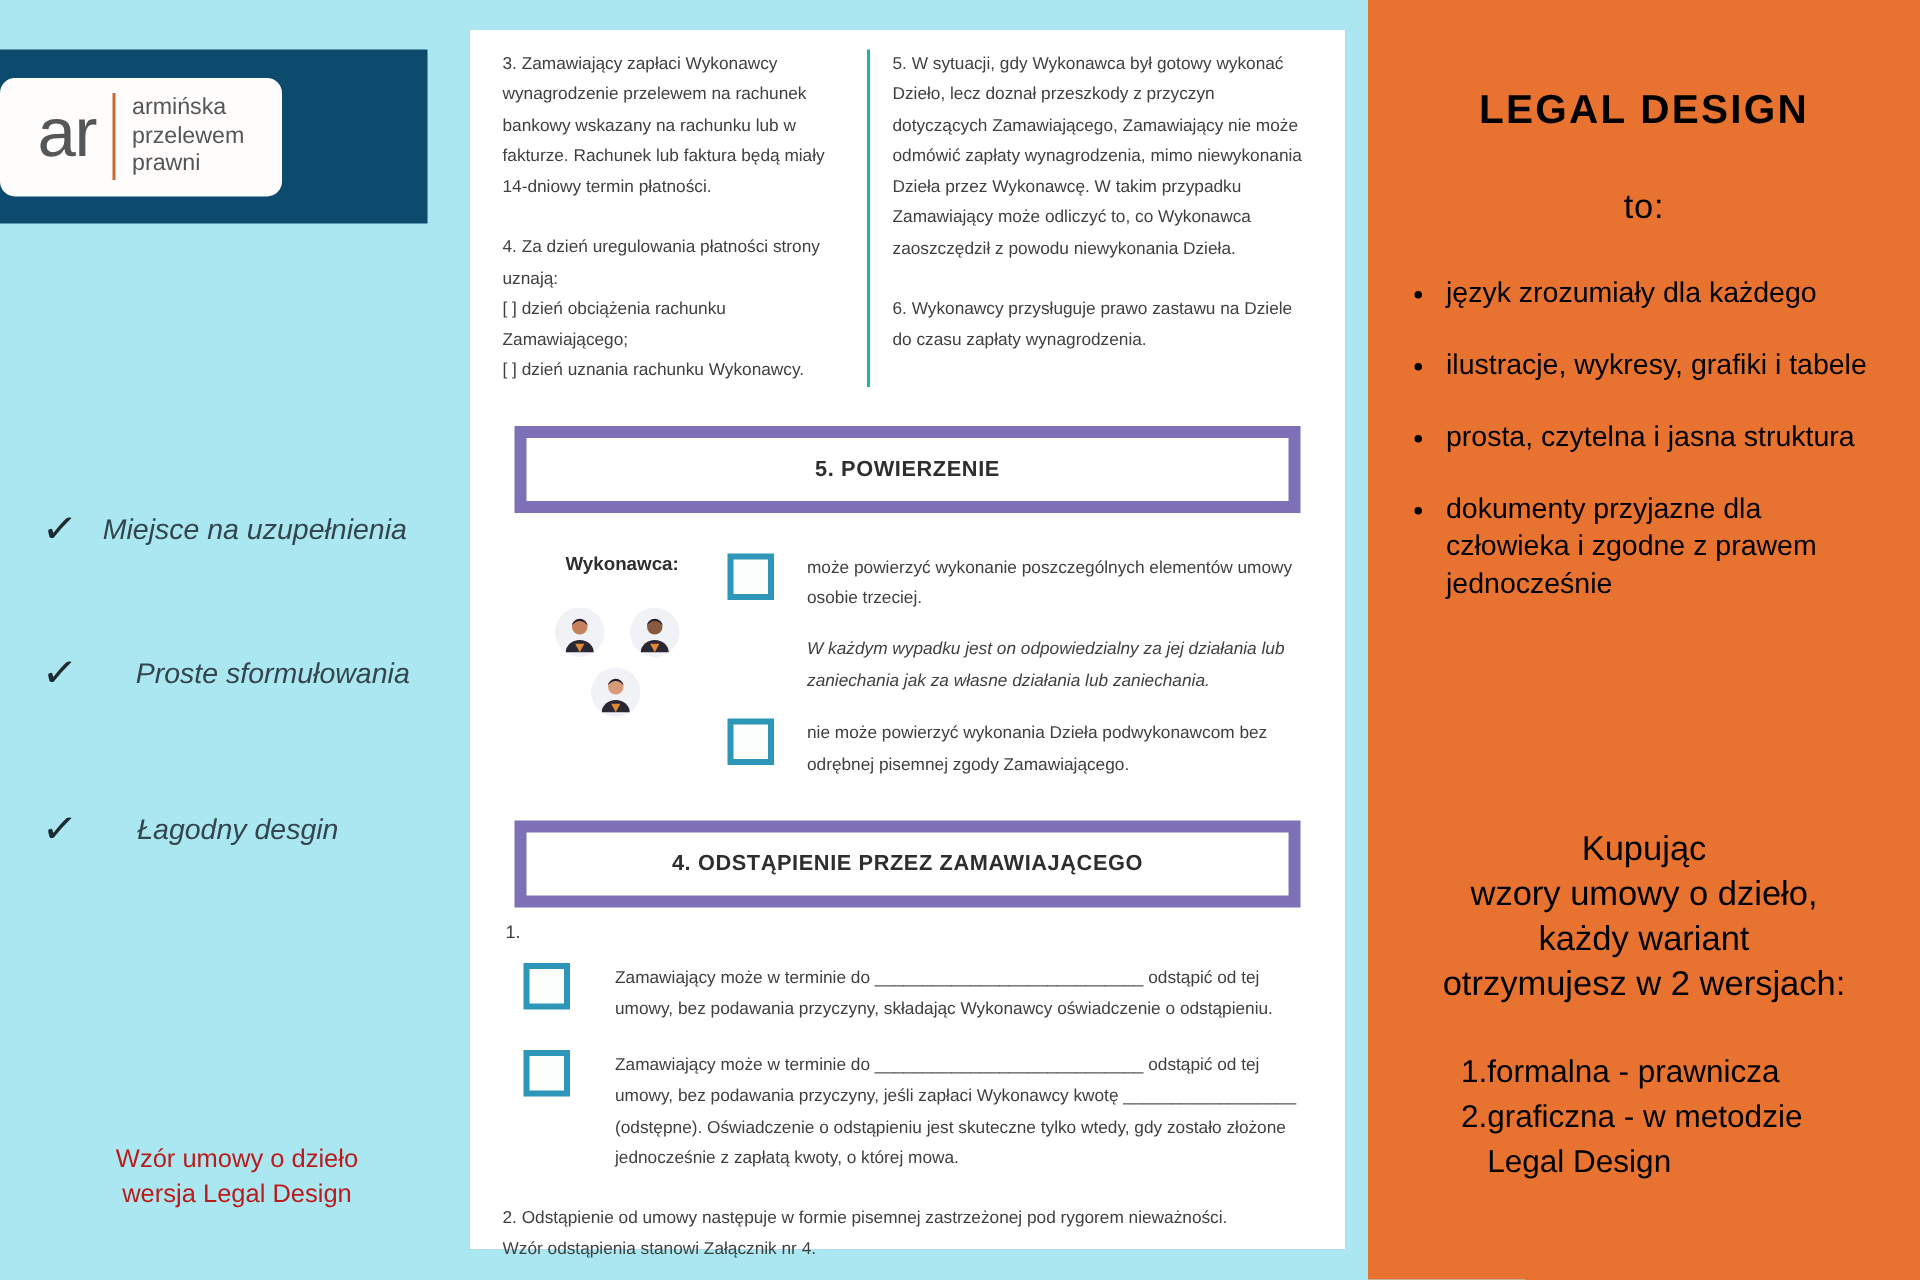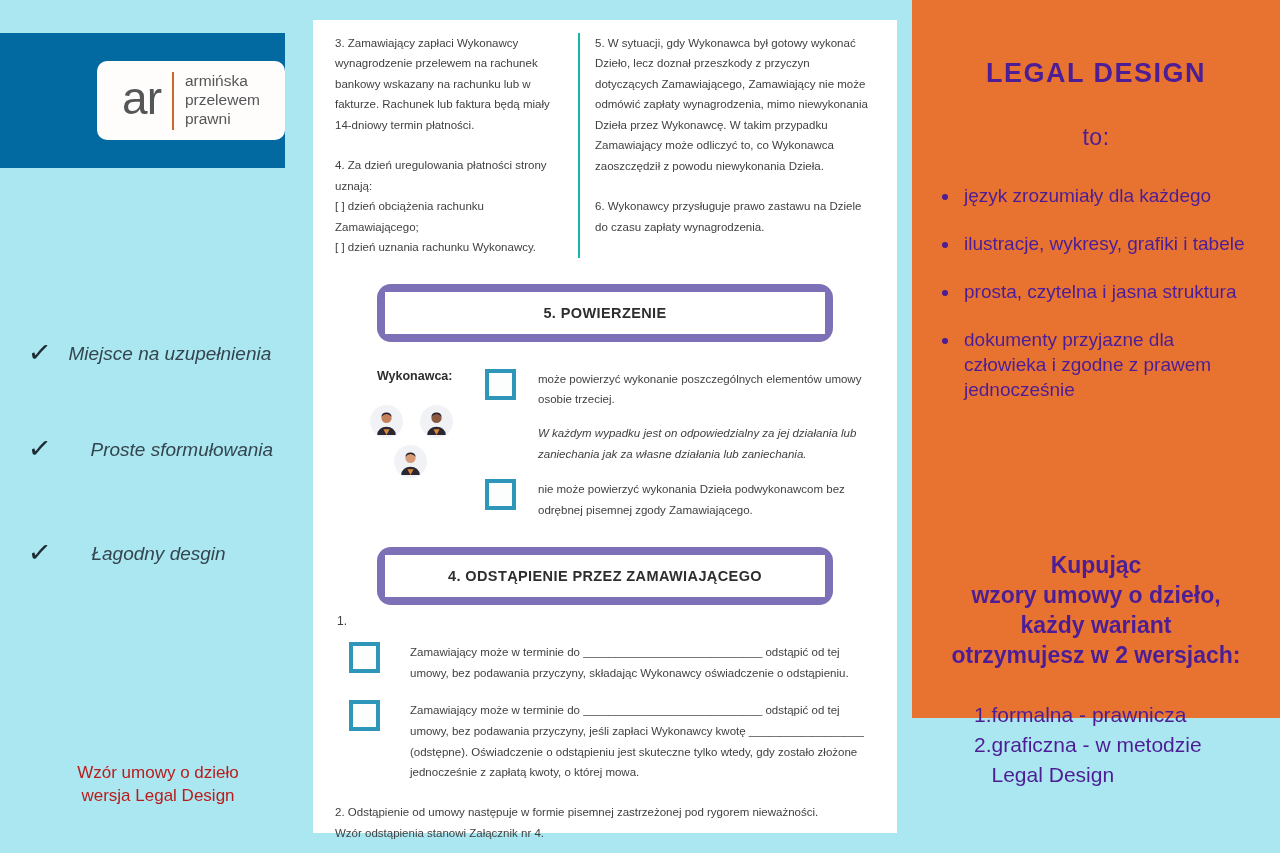--- a/index.html
+++ b/index.html
@@ -7,51 +7,51 @@
   body {
     position:relative;
     background:#abe7f0;
     font-family:"Liberation Sans", sans-serif;
     overflow:hidden;
     color:#3f3f3f;
   }
 
   
   .orange-panel {
-    position:absolute; top:0; right:0; width:368px; height:718px;
-    background:#e87331; color:#4c1d95;
+    position:absolute; top:0; right:0; width:368px; height:853px;
+    background:#e87331; color:#000000;
   }
   .panel-title {
     position:absolute; top:58px; left:0; width:100%;
     text-align:center; font-weight:bold; font-size:27px; letter-spacing:1.5px;
   }
   .panel-subtitle {
     position:absolute; top:124px; left:0; width:100%;
     text-align:center; font-size:23px; letter-spacing:0.5px;
   }
   .panel-bullets {
     position:absolute; top:183px; left:48px; width:292px;
     list-style:disc; font-size:19px; line-height:1.32;
   }
   .panel-bullets li { margin-bottom:23px; padding-left:4px; }
   .offer-heading {
     position:absolute; top:551px; left:0; width:100%;
-    text-align:center; font-weight:bold; font-size:23px; line-height:1.3;
+    text-align:center; font-weight:normal; font-size:23px; line-height:1.3;
   }
   .versions {
     position:absolute; top:700px; left:62px; width:268px;
     font-size:21px; line-height:1.42;
   }
   .versions .version-item { display:flex; }
   .versions .num { flex-shrink:0; }
 
   
   .logo-block {
-    position:absolute; left:0; top:33px; width:285px; height:135px;
-    background:#0369a1; display:flex; align-items:center; justify-content:flex-end;
+    position:absolute; left:0; top:33px; width:285px; height:116px;
+    background:#0c4a6e; display:flex; align-items:center; justify-content:flex-start;
   }
   .logo-card {
     background:#fffdfb; border-radius:10px; width:188px; height:79px;
     display:flex; align-items:center; justify-content:center; gap:11px;
   }
   .logo-initials { font-size:46px; color:#555658; letter-spacing:-1px; padding-bottom:6px; }
   .logo-divider { width:2px; height:58px; background:#c9692d; }
   .logo-lines { font-size:15.5px; color:#555658; line-height:1.22; }
 
   
@@ -81,21 +81,21 @@
   .page-number {
     position:absolute; right:6px; bottom:-1px; color:#ffffff; font-size:10px;
   }
 
   .columns { display:flex; font-size:11.5px; line-height:1.78; }
   .col-left { width:45%; padding-right:12px; }
   .col-right { width:55%; padding-left:15px; border-left:2px solid #14b8a6; }
   .para { margin-bottom:0; }
   .para-gap { margin-top:20px; }
 
-  .section-header { background:#7d70b6; padding:8px; width:456px; margin:0 auto;border-radius:14px; }
+  .section-header { background:#7d70b6; padding:8px; width:524px; margin:0 auto; }
   .section-header-inner {
     background:#ffffff; text-align:center; font-weight:bold; font-size:14.5px;
     color:#2e2e2e; padding:13px 6px; letter-spacing:0.4px;
   }
   .header-5 { margin-top:26px; }
   .header-6 { margin-top:26px; }
 
   .checkbox {
     width:31px; height:31px; flex-shrink:0;
     border:4px solid #2e96b8; background:#fcfdfd;

